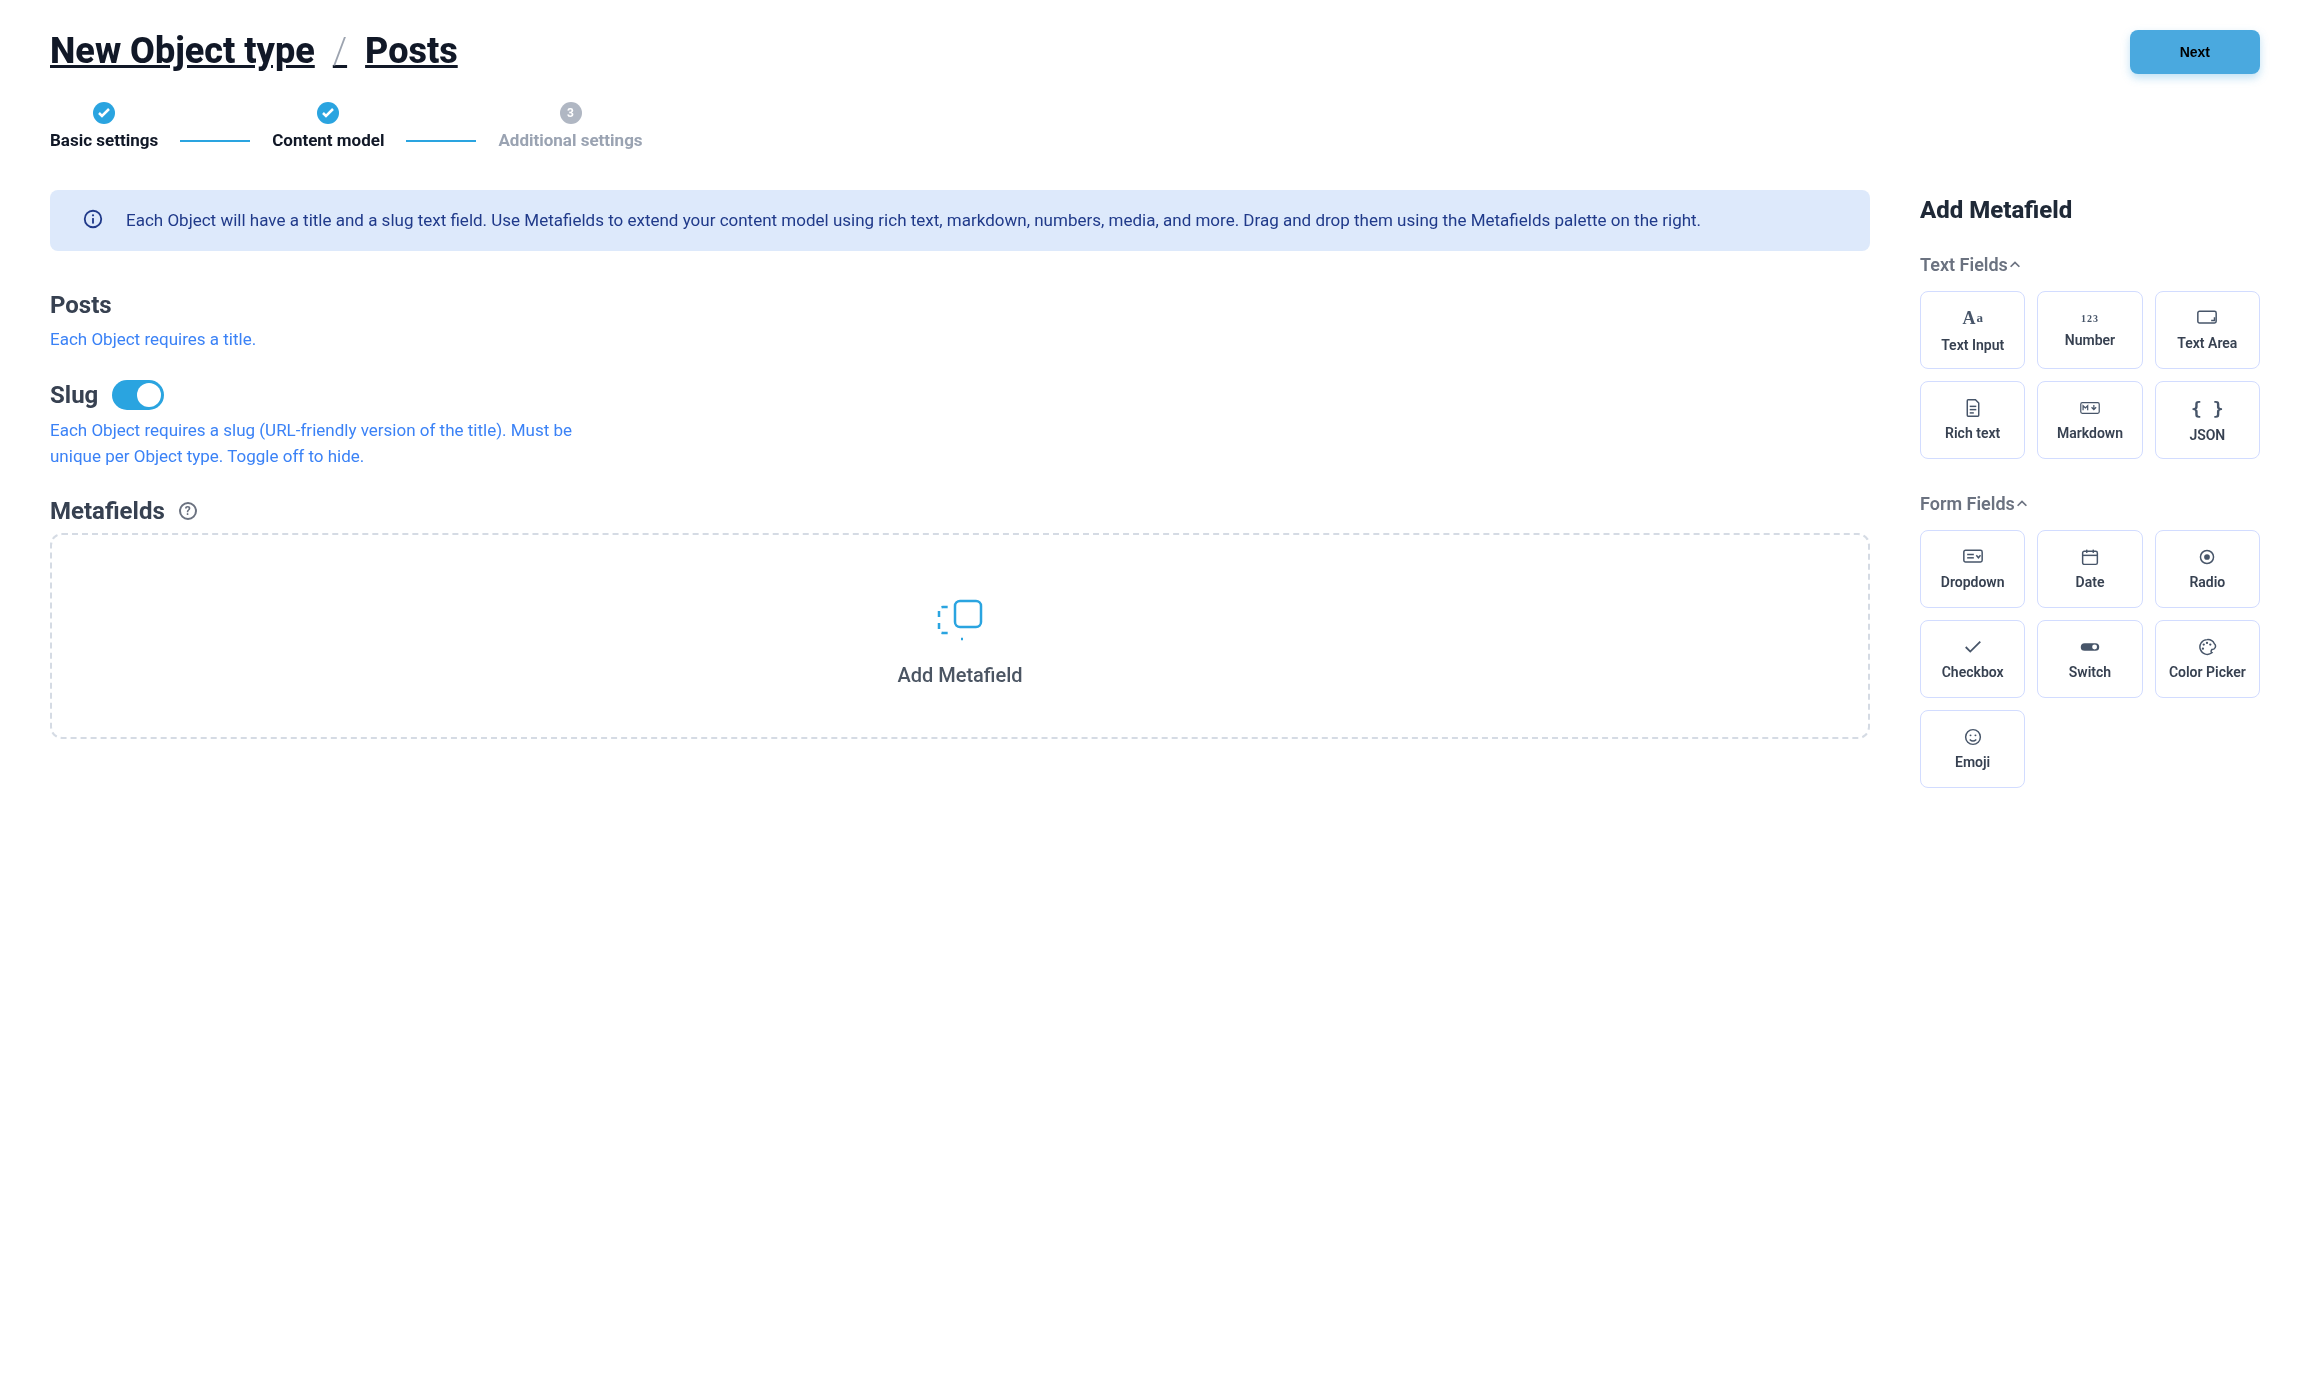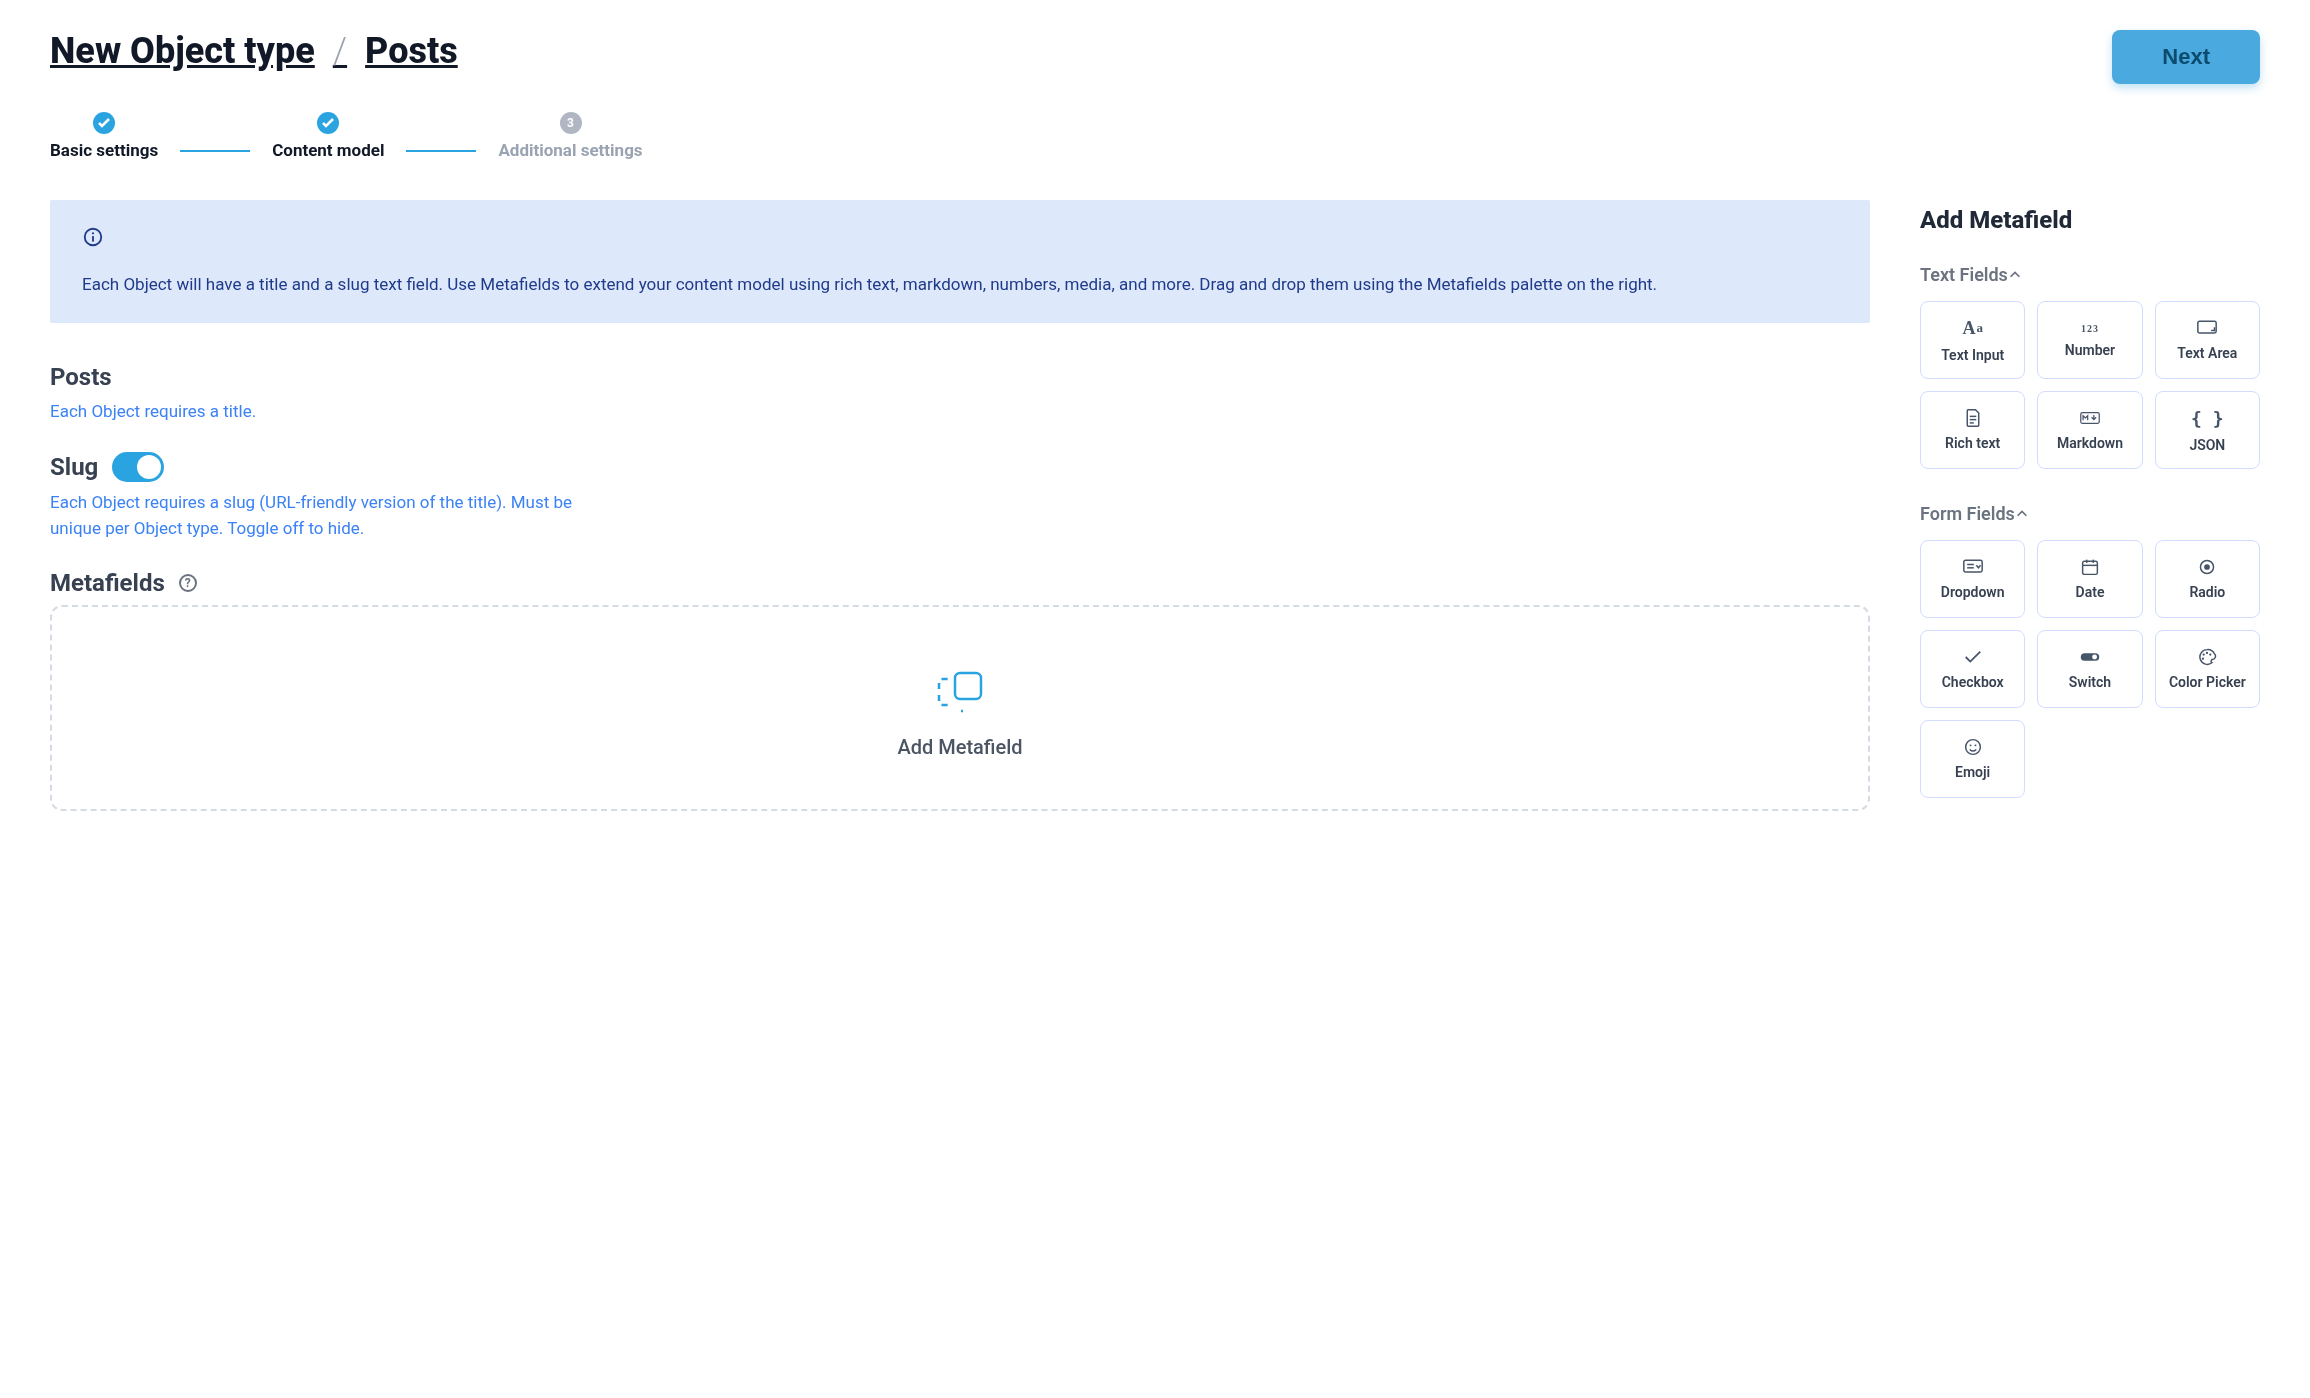--- a/index.html
+++ b/index.html
@@ -20,25 +20,25 @@
       font-weight: 800;
       color: #111827;
       display: flex;
       align-items: center;
       gap: 18px;
       text-decoration: underline;
     }
     .title-line .sep { color: #9ca3af; font-weight: 300; }
     .btn-next {
       background: #4aa9df;
-      color: #0c4a6e;
+      color: #000000;
       border: none;
       border-radius: 8px;
       padding: 14px 50px;
-      font-size: 22px;
+      font-size: 14px;
       font-weight: 600;
       cursor: pointer;
       box-shadow: 0 4px 8px rgba(74,169,223,0.35);
     }
     .stepper {
       display: flex;
       align-items: flex-end;
       gap: 22px;
       margin-top: 28px;
       margin-bottom: 40px;
@@ -61,27 +61,26 @@
     .step-line { width: 70px; height: 2px; background: #2aa4e0; margin-bottom: 8px; }
     .main {
       display: flex;
       gap: 50px;
       align-items: flex-start;
     }
     .left { flex: 1; }
     .right { width: 340px; }
     .info {
       background: #dde9fb;
-      border-radius: 2px;
-      padding: 24px 32px;
+      border-radius: 8px;
+      padding: 16px 32px;
       display: flex;
       gap: 22px;
       color: #203a8a;
       margin-bottom: 40px;
-      flex-direction: column;
     }
     .info svg { flex: 0 0 22px; margin-top: 2px; }
     .info-text { font-size: 17px; line-height: 1.7; }
     .section-head {
       font-size: 24px;
       font-weight: 700;
       color: #374151;
       margin-bottom: 8px;
       display: flex;
       align-items: center;

